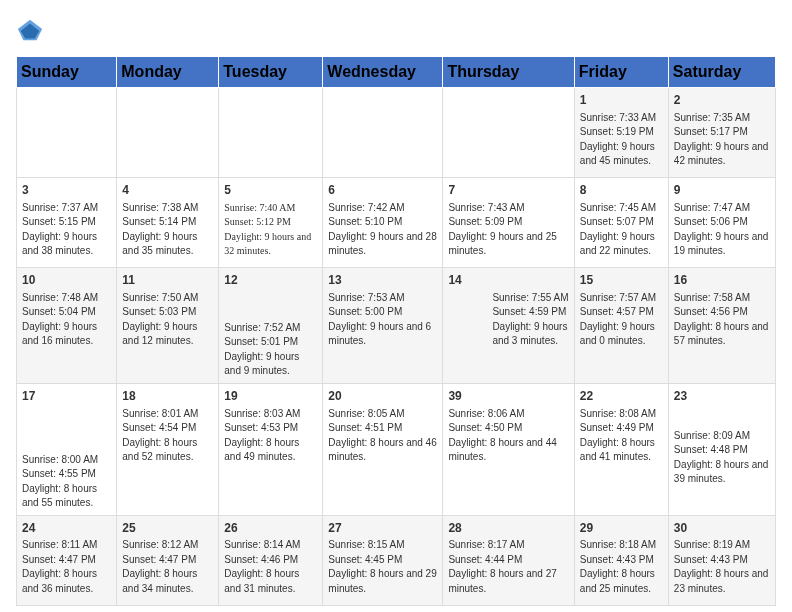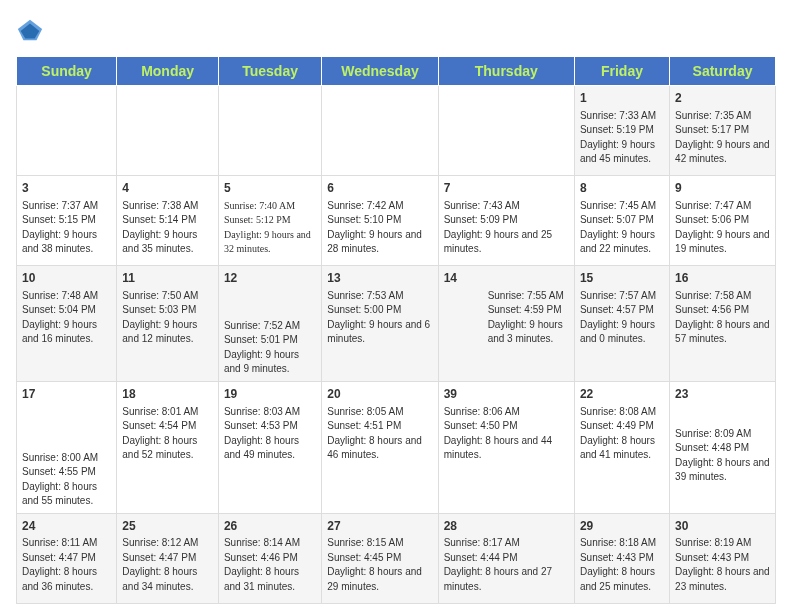--- a/index.html
+++ b/index.html
@@ -48,24 +48,24 @@
       font-size: 16px;
       color: #555;
     }
     table {
       width: 100%;
       border-collapse: collapse;
       font-size: 11px;
     }
     thead tr th {
       background-color: #4472c4;
-      color: #bef264;
+      color: #000000;
       padding: 6px 4px;
-      text-align: center;
-      font-size: 14px;
+      text-align: left;
+      font-size: 16px;
       font-weight: bold;
       border: 1px solid #fff;
     }
     tbody tr td {
       vertical-align: top;
       padding: 4px 5px;
       border: 1px solid #ddd;
       min-height: 80px;
       height: 90px;
       background: #fff;

